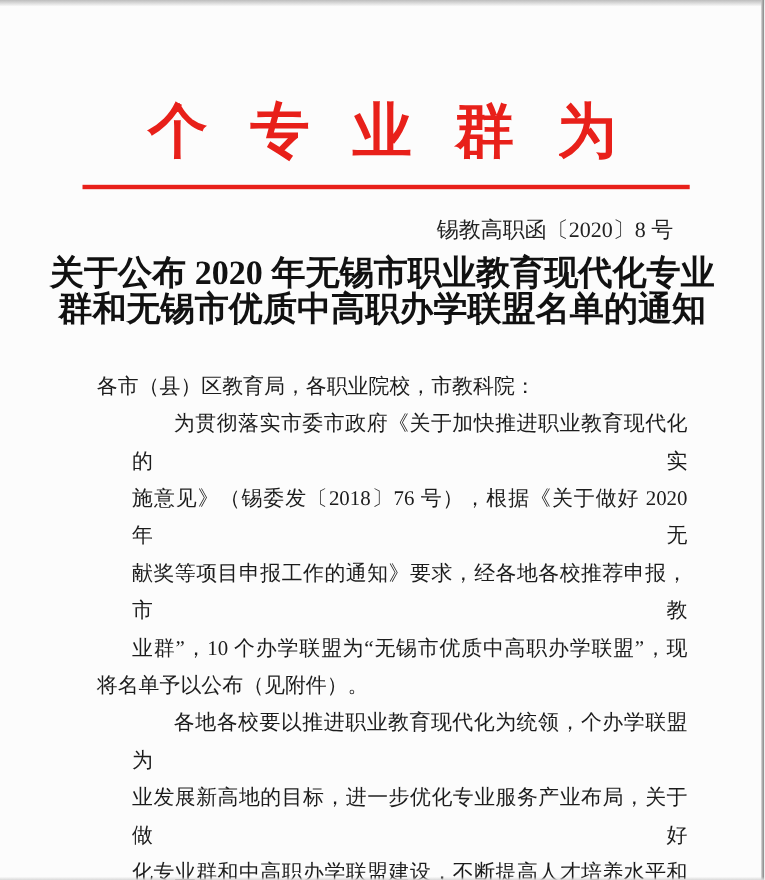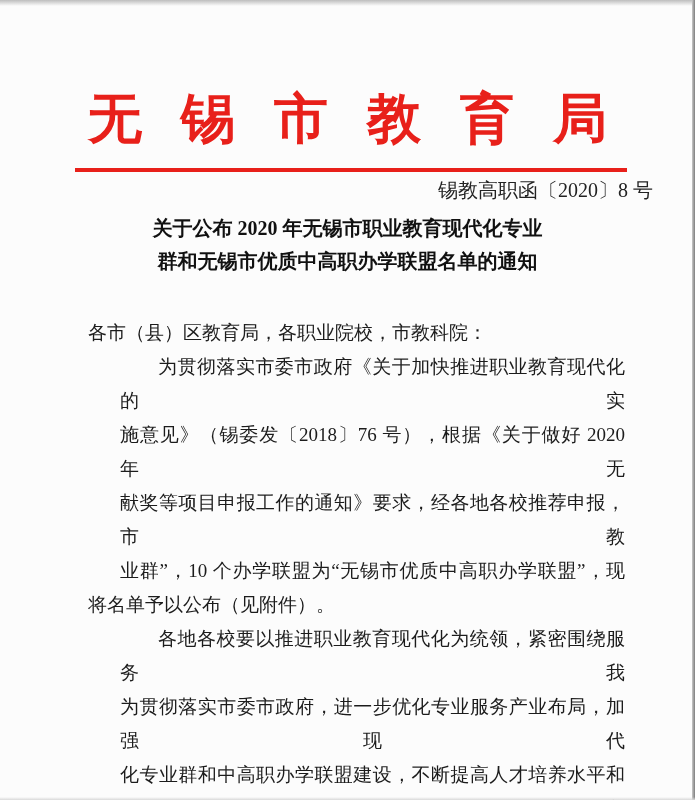--- a/index.html
+++ b/index.html
@@ -39,33 +39,33 @@
   .agency .spread { letter-spacing: 39px; margin-right: -39px; }
 
   .red-rule {
     margin: 20px 0 0 75px;
     width: 552px;
     height: 4px;
     background: #e8201a;
   }
 
   .doc-number {
-    margin-top: 4px;
-    padding-right: 42px;
+    margin-top: 23px;
+    padding-right: 83px;
     text-align: right;
     font-size: 20px;
     line-height: 28px;
     color: #222222;
   }
 
   
   .title {
     margin: 8px 0 0 0;
     text-align: center;
-    font-size: 20px;
+    font-size: 31px;
     font-weight: 700;
     line-height: 33px;
     color: #111111;
   }
   .title .t-line { display: block; }
 
   
   .body {
     margin: 38px 0 0 88px;
     width: 537px;
@@ -79,38 +79,38 @@
 </head>
 <body>
 
 <div class="page">
   <div class="edge-top"></div>
   <div class="edge-right"></div>
   <div class="edge-bottom"></div>
 
   <div class="letterhead">
     <div class="agency">
-      <span class="spread">无锡市教育局</span>
+      <span class="spread">个专业群为</span>
     </div>
     <div class="red-rule"></div>
     <div class="doc-number">锡教高职函〔2020〕8 号</div>
   </div>
 
   <h1 class="title">
     <span class="t-line">关于公布 2020 年无锡市职业教育现代化专业</span>
     <span class="t-line">群和无锡市优质中高职办学联盟名单的通知</span>
   </h1>
 
   <div class="body">
     <p class="line">各市（县）区教育局，各职业院校，市教科院：</p>
 
     <p class="line j indent">为贯彻落实市委市政府《关于加快推进职业教育现代化的实</p>
     <p class="line j">施意见》（锡委发〔2018〕76 号），根据《关于做好 2020 年无</p>
     <p class="line j">献奖等项目申报工作的通知》要求，经各地各校推荐申报，市教</p>
     <p class="line j">业群”，10 个办学联盟为“无锡市优质中高职办学联盟”，现</p>
     <p class="line">将名单予以公布（见附件）。</p>
 
-    <p class="line j indent">各地各校要以推进职业教育现代化为统领，紧密围绕服务我</p>
-    <p class="line j">为贯彻落实市委市政府，进一步优化专业服务产业布局，加强现代</p>
+    <p class="line j indent">各地各校要以推进职业教育现代化为统领，个办学联盟为</p>
+    <p class="line j">业发展新高地的目标，进一步优化专业服务产业布局，关于做好</p>
     <p class="line j">化专业群和中高职办学联盟建设，不断提高人才培养水平和服务</p>
     <p class="line">产业发展的能力。</p>
   </div>
 </div>
 
 </body></html>

